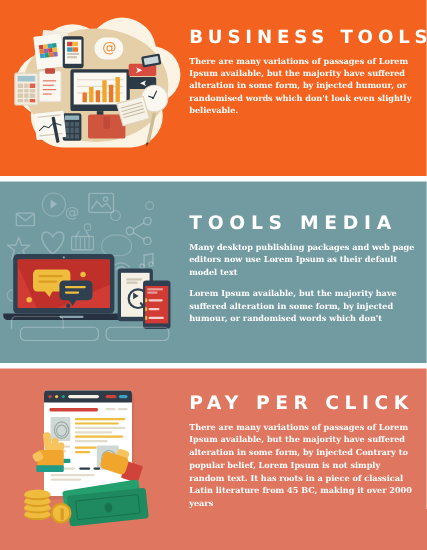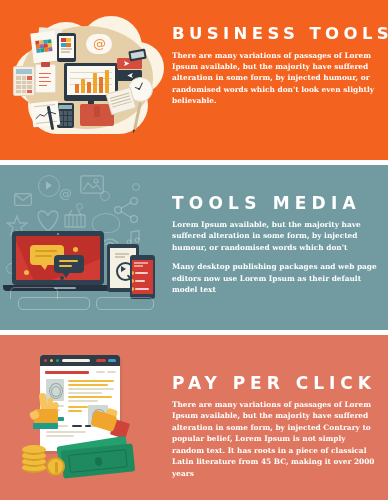--- a/index.html
+++ b/index.html
@@ -31,21 +31,21 @@
   .art{
     width:172px;flex:none;
     position:relative;height:100%;
   }
   
   .txt{
     flex:1;padding-top:26px;padding-right:8px;
     color:#ffffff;
   }
   .sec-social .txt{padding-top:30px;}
-  .sec-ppc .txt{padding-top:40px;}
+  .sec-ppc .txt{padding-top:24px;}
   .heading{
     font-family:"DejaVu Sans", sans-serif;
     font-weight:bold;
     font-size:17px;
     letter-spacing:4.2px;
     line-height:1;
     color:#ffffff;
     margin:0 0 7px 0;
     white-space:nowrap;
   }
@@ -453,22 +453,22 @@
         </div>
 
         <div class="shelf" style="left:14px;top:126px;width:70px"></div>
         <div class="shelf" style="left:92px;top:126px;width:56px"></div>
         <div class="shelf" style="left:6px;top:116px;width:46px;border-bottom:none;border-radius:5px 5px 0 0"></div>
       </div>
     </div>
 
     <div class="txt">
       <h2 class="heading">TOOLS MEDIA</h2>
+      <p class="body-p">Many desktop publishing packages and web page editors now use Lorem Ipsum as their default model text</p>
       <p class="body-p">Lorem Ipsum available, but the majority have suffered alteration in some form, by injected humour, or randomised words which don't</p>
-      <p class="body-p">Many desktop publishing packages and web page editors now use Lorem Ipsum as their default model text</p>
     </div>
   </div>
 
   <div class="divider"></div>
 
   <div class="section sec-ppc">
     <div class="art">
       <div class="ppc-wrap">
 
         <div class="browser">

